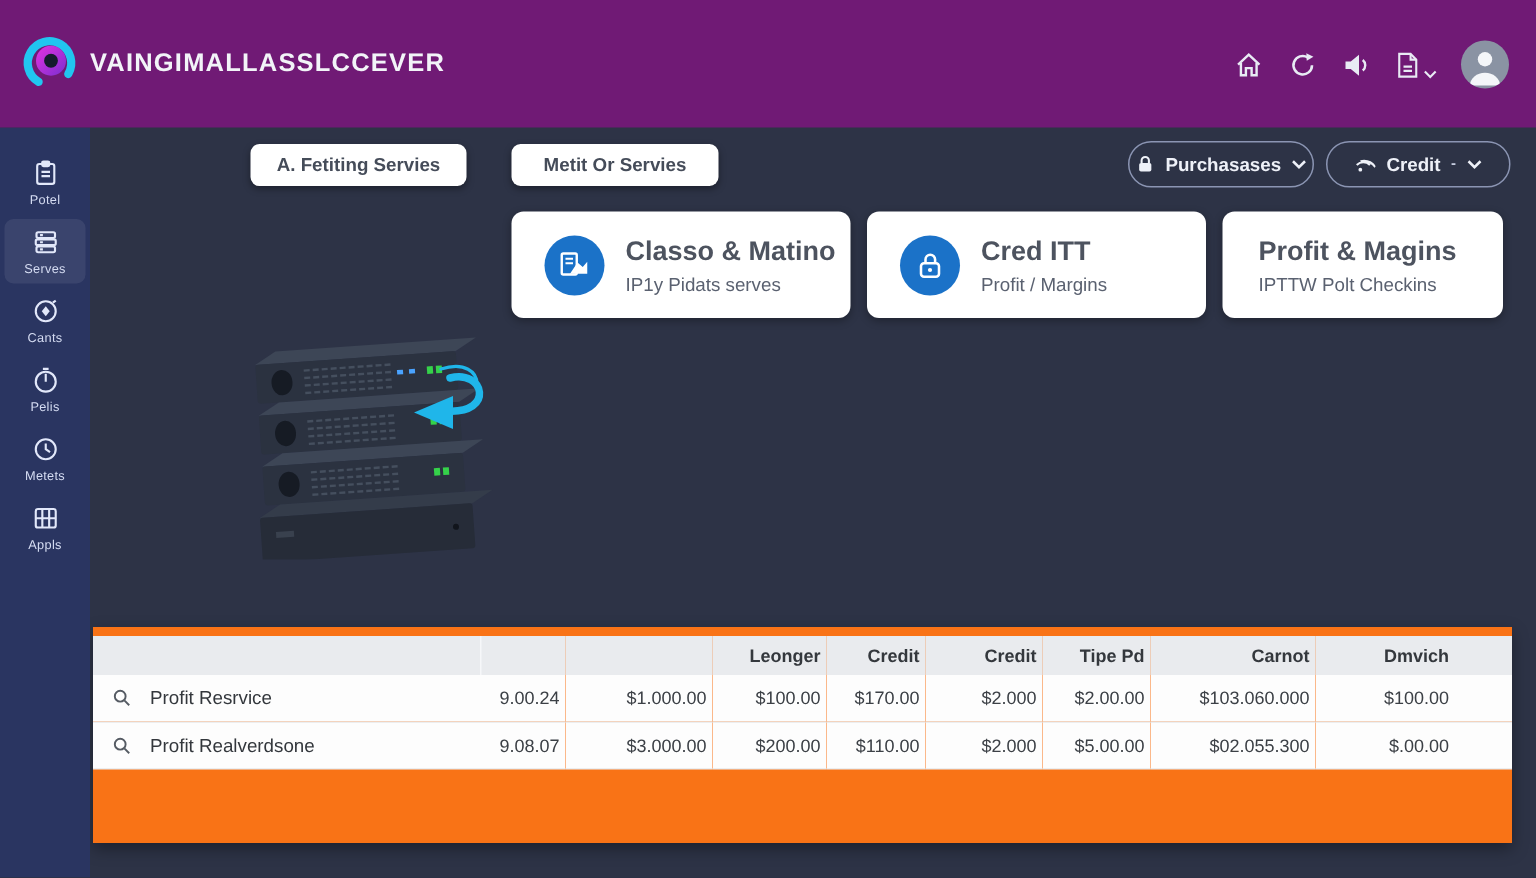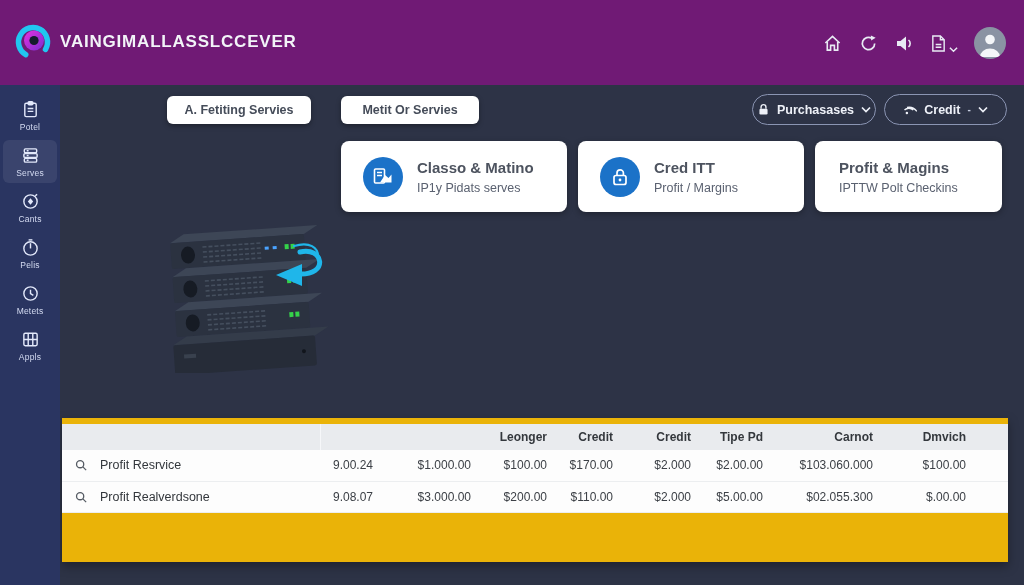--- a/index.html
+++ b/index.html
@@ -16,21 +16,21 @@
   .hicons { position:absolute; right:18px; top:26px; height:34px;
             display:flex; align-items:center; gap:16px; }
   .hicon { width:20px; height:20px; display:flex; align-items:center; justify-content:center; }
   .doc-group { display:flex; align-items:flex-end; gap:2px; }
   .avatar { width:32px; height:32px; border-radius:50%; background:#8a93a3;
             display:flex; align-items:center; justify-content:center; overflow:hidden; }
 
   
   .sidebar { position:absolute; left:0; top:85px; width:60px; height:500px;
              background:#2a3561; z-index:5; display:flex; flex-direction:column;
-             align-items:center; padding-top:9px; gap:3px; }
+             align-items:center; padding-top:15px; gap:3px; }
   .side-item { width:54px; height:43px; border-radius:6px; display:flex; flex-direction:column;
                align-items:center; justify-content:center; gap:3px; cursor:pointer; }
   .side-item.active { background:rgba(255,255,255,.08); }
   .side-label { font-size:8.5px; color:#d5dcf2; letter-spacing:.2px; }
 
   
   .main { position:absolute; left:60px; top:85px; width:964px; height:500px; background:#2d3346; }
 
   .btn-white { position:absolute; top:11px; height:28px; background:#fff; border:none;
                border-radius:6px; box-shadow:0 2px 5px rgba(0,0,0,.35); font-weight:bold;
@@ -48,28 +48,28 @@
   .pill .sep { font-size:10px; color:#c6cde0; }
 
   .card { position:absolute; top:56px; height:71px; background:#fff; border-radius:8px;
           box-shadow:0 2px 6px rgba(0,0,0,.3); display:flex; align-items:center;
           gap:14px; padding-left:22px; cursor:pointer; }
   .card-1 { left:281px; width:226px; }
   .card-2 { left:518px; width:226px; }
   .card-3 { left:755px; width:187px; padding-left:24px; }
   .card-icon { width:40px; height:40px; border-radius:50%; background:#1b72c8; flex:0 0 auto;
                display:flex; align-items:center; justify-content:center; }
-  .card-title { font-size:15px; font-weight:bold; color:#4d535f; margin-bottom:5px; }
+  .card-title { font-size:18px; font-weight:bold; color:#4d535f; margin-bottom:5px; }
   .card-sub { font-size:12.5px; color:#5a6170; }
 
   .server-art { position:absolute; left:100px; top:133px; width:175px; height:155px; }
 
   
   .table-panel { position:absolute; left:2px; top:333px; width:946px; height:144px;
-                 background:#eab308; box-shadow:0 4px 10px rgba(0,0,0,.35); padding-top:6px; }
+                 background:#f97316; box-shadow:0 4px 10px rgba(0,0,0,.35); padding-top:6px; }
   table { width:100%; border-collapse:collapse; table-layout:fixed; }
   thead th { height:26px; background:#e9ebee; font-size:12px; font-weight:bold; color:#34383d;
              text-align:right; padding-right:4px; white-space:nowrap; }
   thead th:first-child { text-align:left; padding-left:13px; }
   thead th.div { border-left:1px solid #f6f7f9; }
   tbody td { height:31px; font-size:12px; color:#3c4046; text-align:right; padding-right:4px;
              white-space:nowrap; overflow:hidden; }
   tbody tr { background:#fdfdfd; border-bottom:1px solid #eceef0; cursor:pointer; }
   tbody tr.stripe { background:#efeff1; }
   td.name-cell { text-align:left; padding-left:13px; color:#33373c; font-size:12.5px; }

